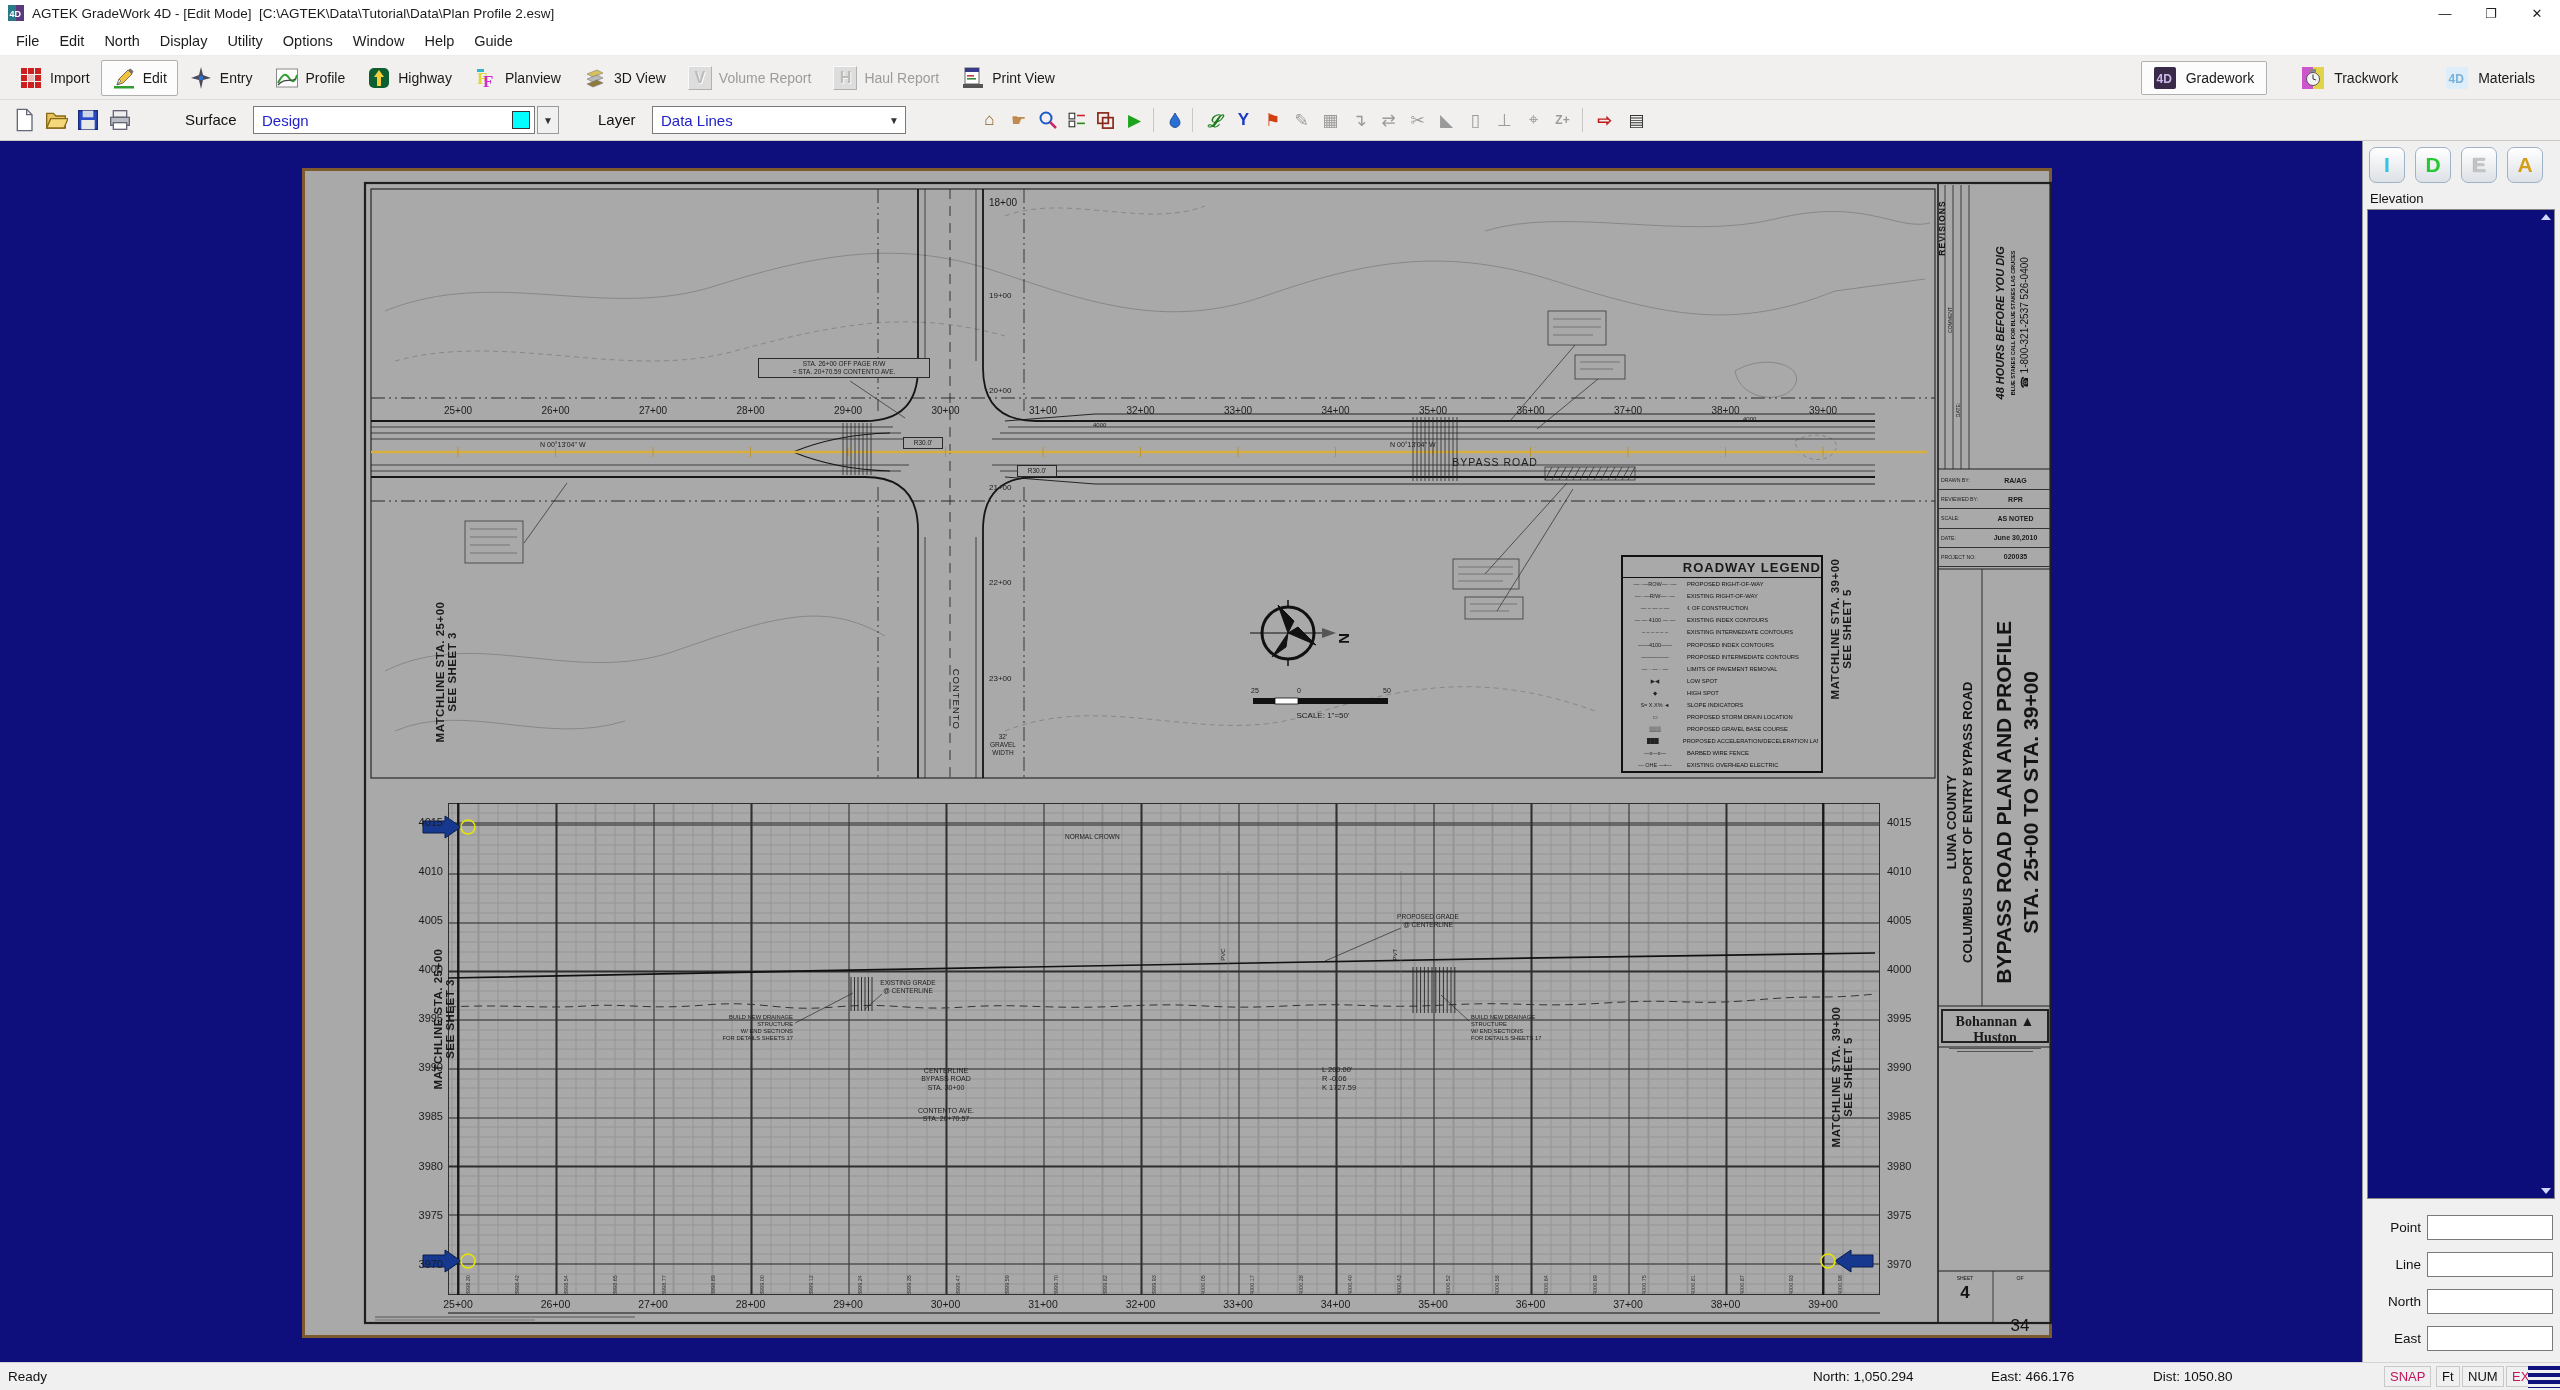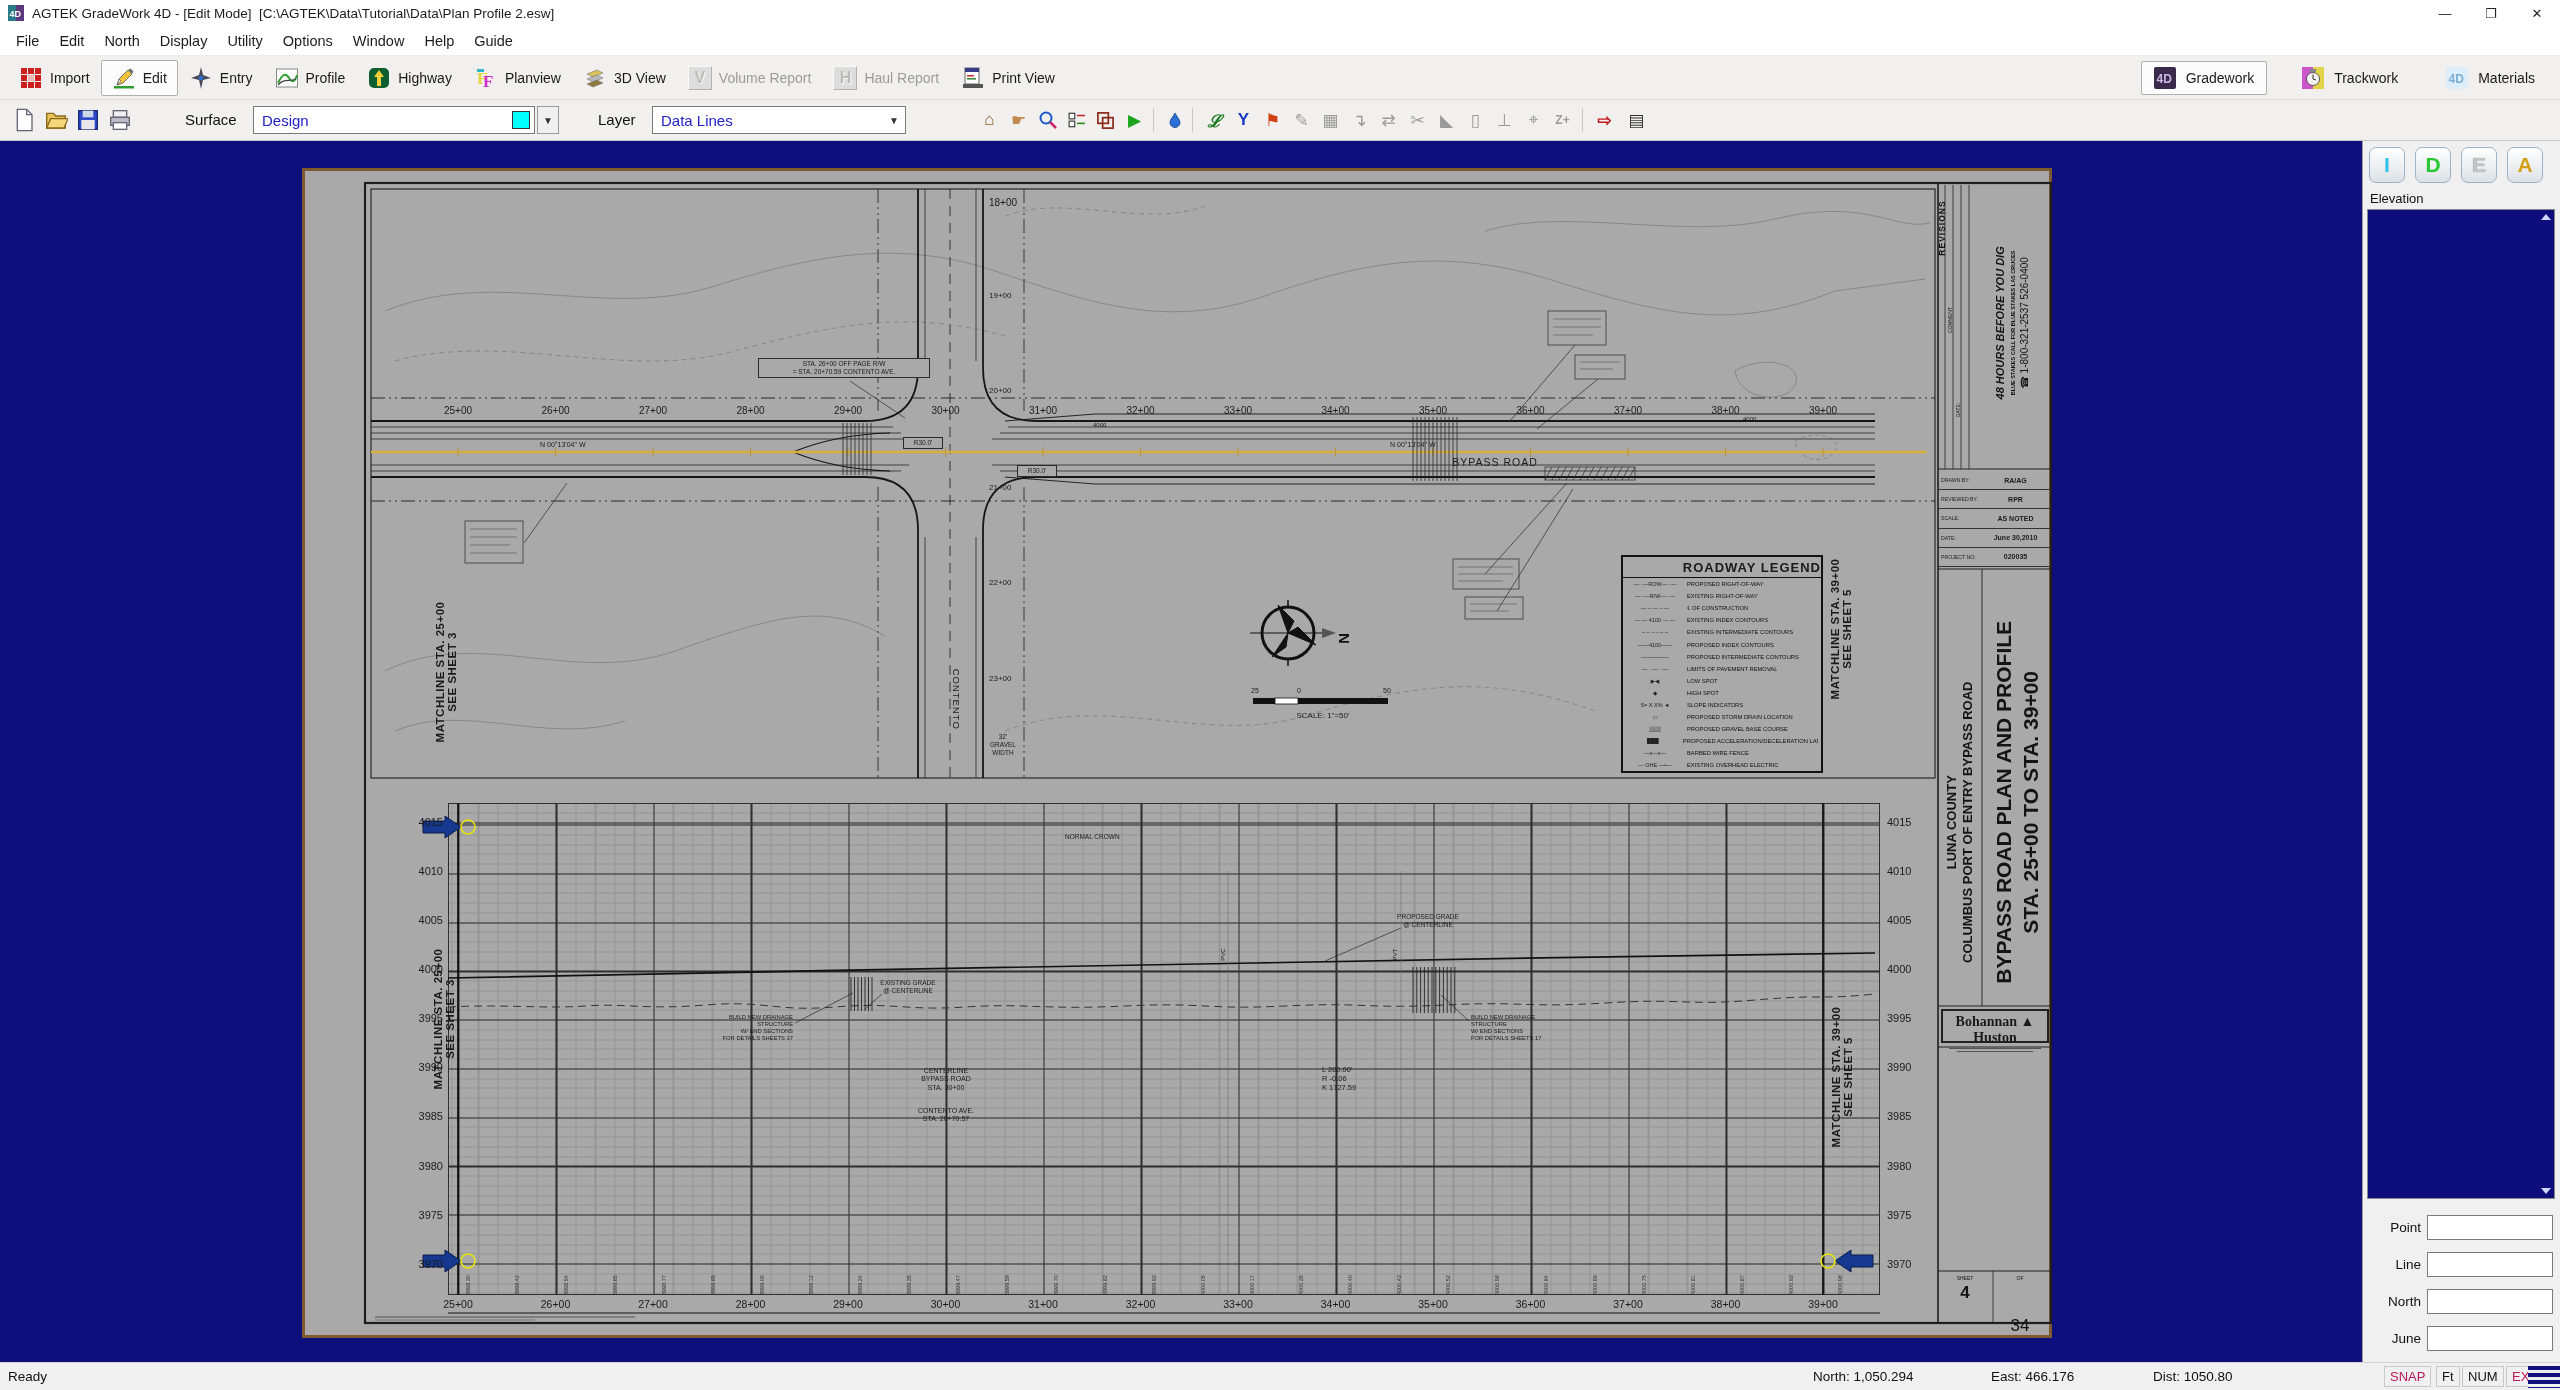--- a/index.html
+++ b/index.html
@@ -864,21 +864,21 @@
     <span class="etri" style="top:4px;border-bottom:6px solid #cfd6ff"></span>
     <span class="etri" style="bottom:4px;border-top:6px solid #cfd6ff"></span>
   </div>
 
   <span class="frow-lbl" style="left:4px;top:1079px">Point</span>
   <input class="fld" style="top: 1074px;">
   <span class="frow-lbl" style="left:4px;top:1116px">Line</span>
   <input class="fld" style="top: 1111px;">
   <span class="frow-lbl" style="left:4px;top:1153px">North</span>
   <input class="fld" style="top: 1148px;">
-  <span class="frow-lbl" style="left:4px;top:1190px">June</span>
+  <span class="frow-lbl" style="left:4px;top:1190px">East</span>
   <input class="fld" style="top: 1185px;">
 </div>
 
 <div class="statusbar">
   <span class="stx" style="left:8px">Ready</span>
   <span class="stx" style="left:1813px">North: 1,050.294</span>
   <span class="stx" style="left:1991px">East: 466.176</span>
   <span class="stx" style="left:2153px">Dist: 1050.80</span>
   <span class="tg dis" style="left:2384px">SNAP</span>
   <span class="tg" style="left:2436px">Ft</span>

